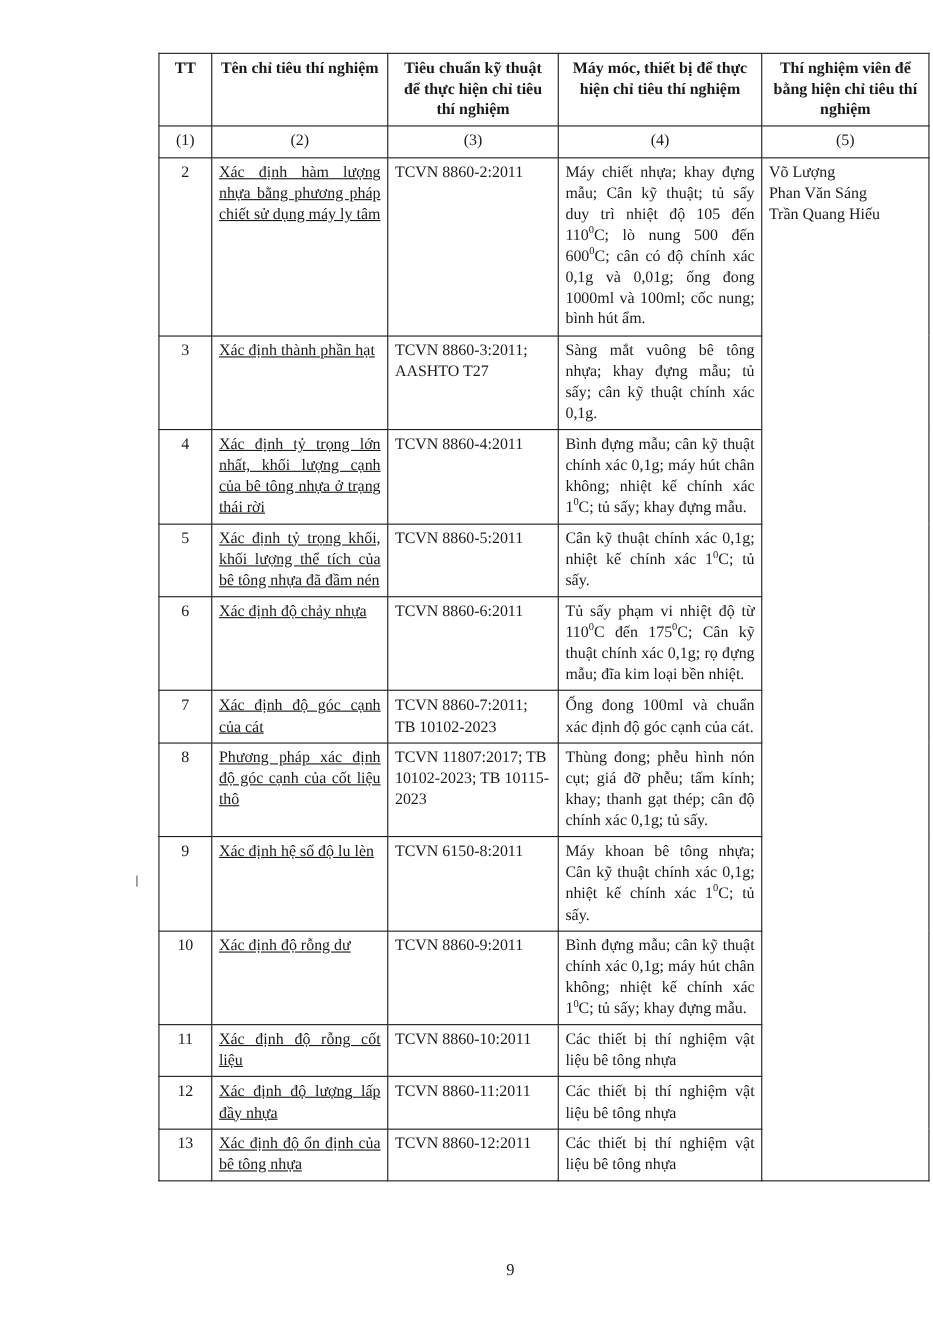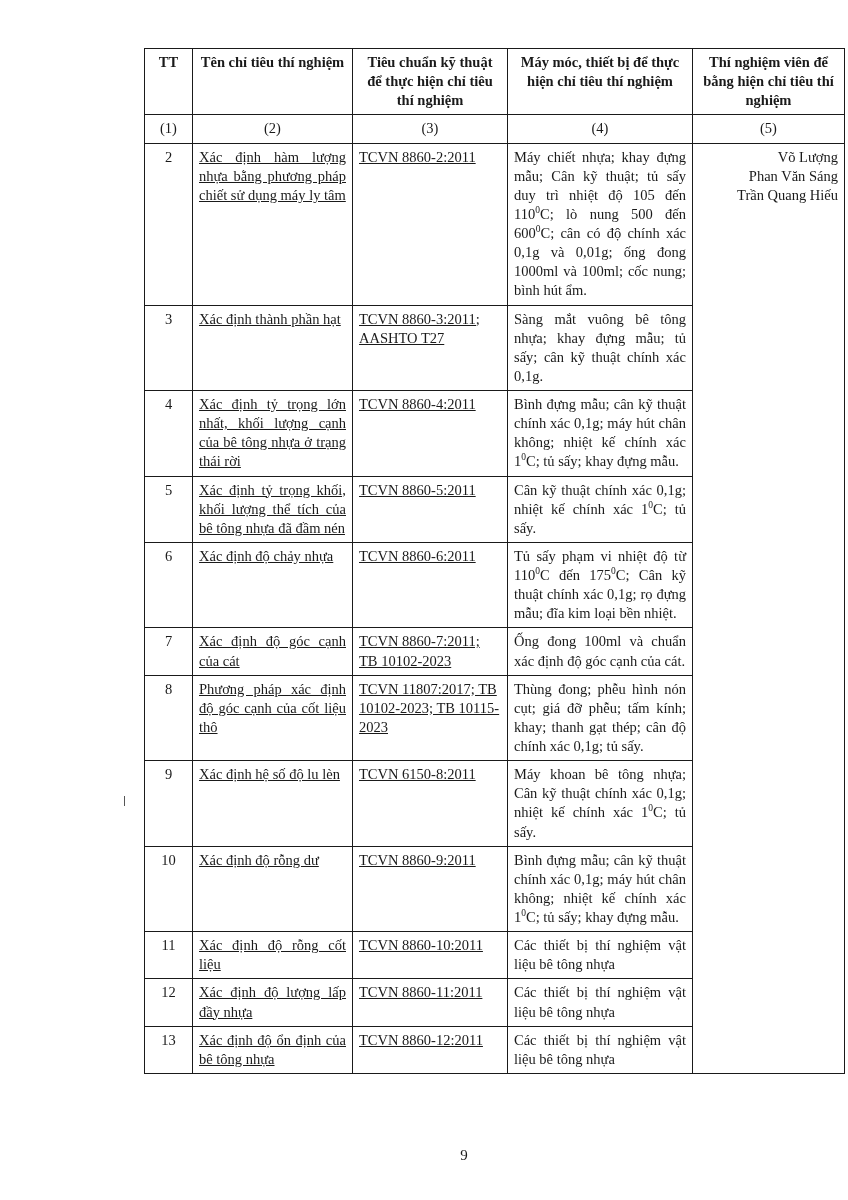--- a/index.html
+++ b/index.html
@@ -67,30 +67,29 @@
   .c-name {
     text-align: justify;
     text-align-last: left;
     vertical-align: middle;
     hyphens: none;
     text-decoration: underline;
   }
   .c-std {
     vertical-align: middle;
     text-align: left;
-    text-decoration: underline;
   }
   .c-equip {
     text-align: justify;
     text-align-last: left;
     vertical-align: top;
   }
   .c-people {
     vertical-align: middle;
-    text-align: right;
+    text-align: left;
     padding-left: 8px;
   }
   .c-people div {
     white-space: nowrap;
   }
   sup {
     font-size: 9.5px;
     vertical-align: super;
     line-height: 0;
   }

